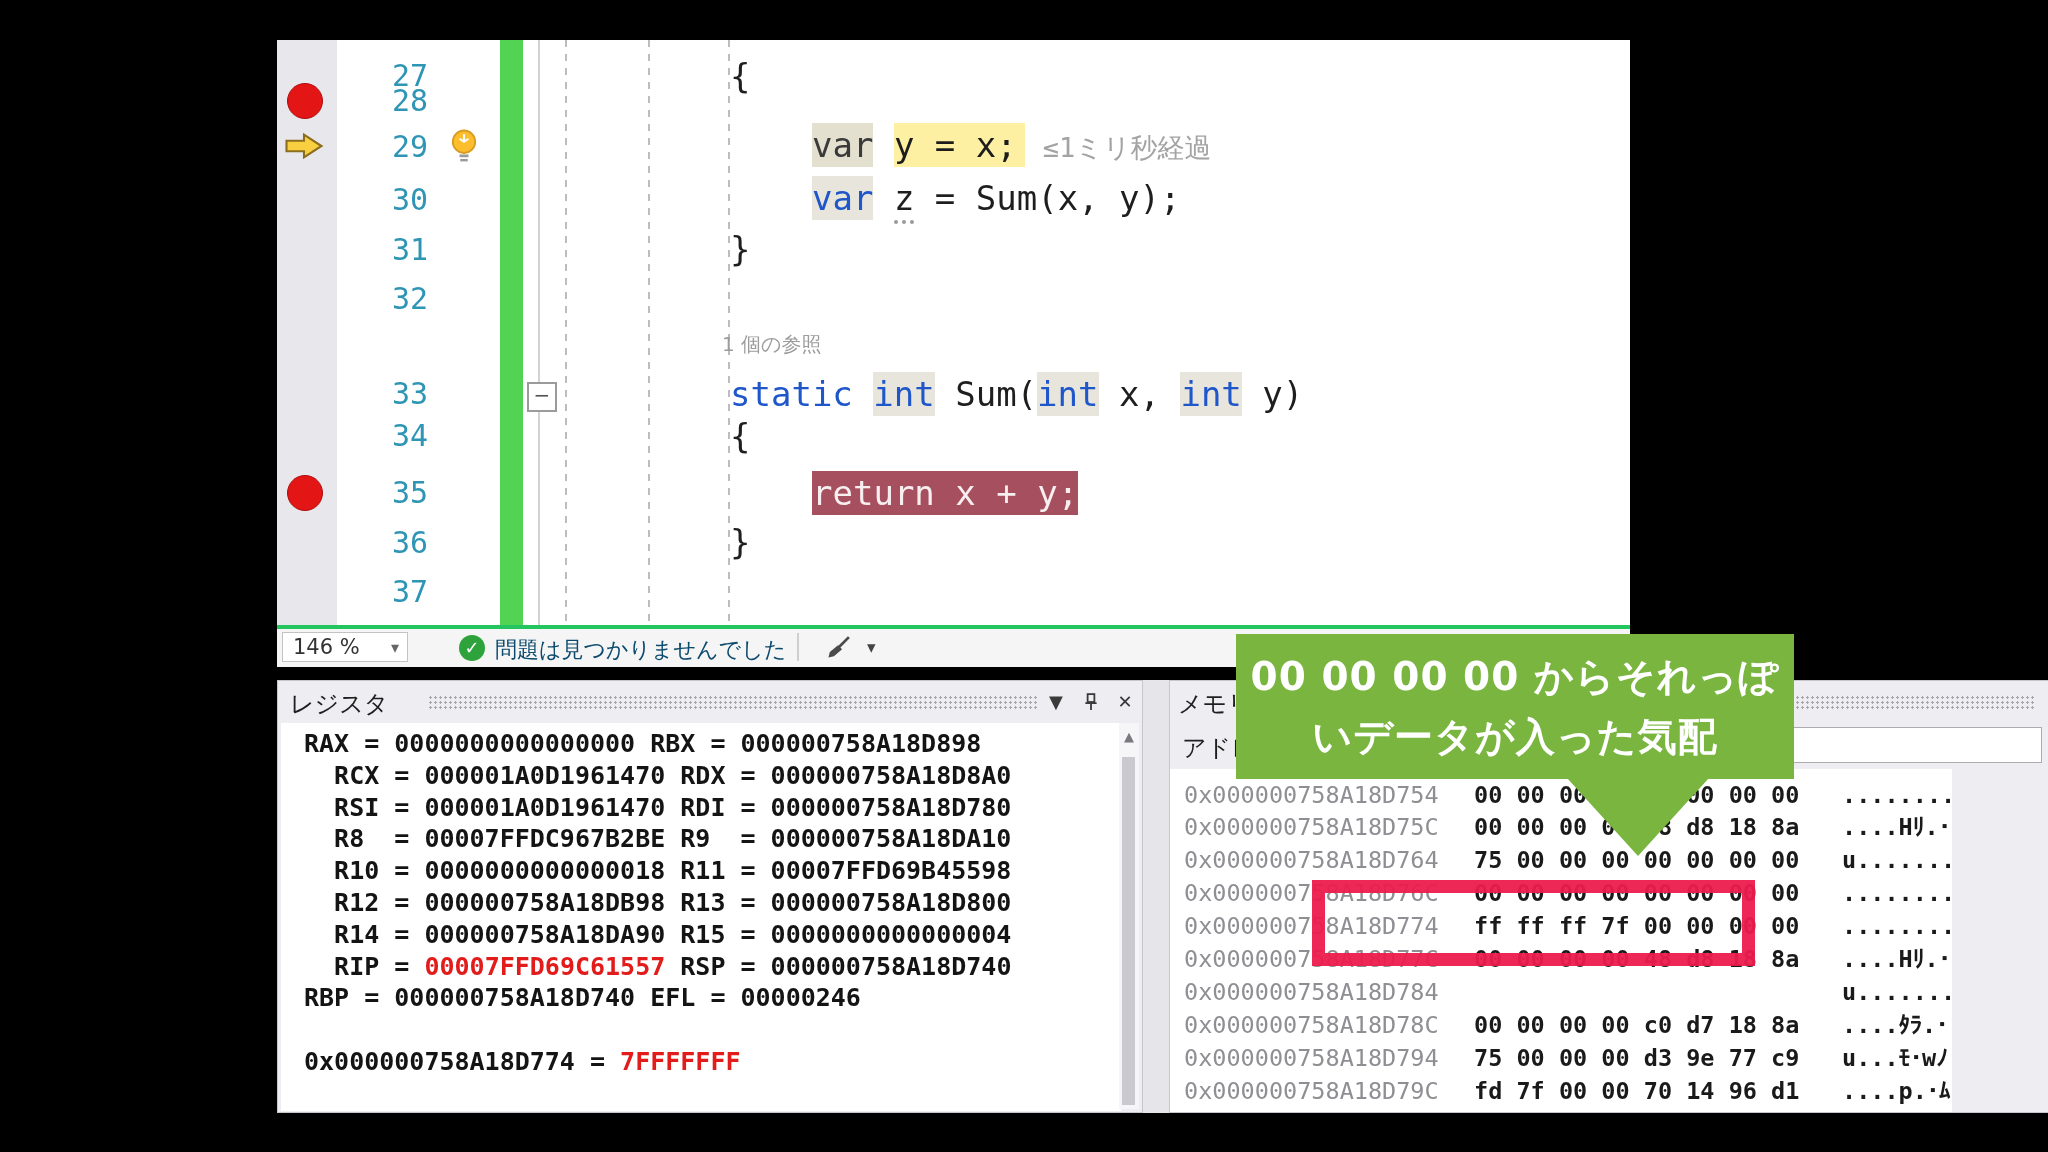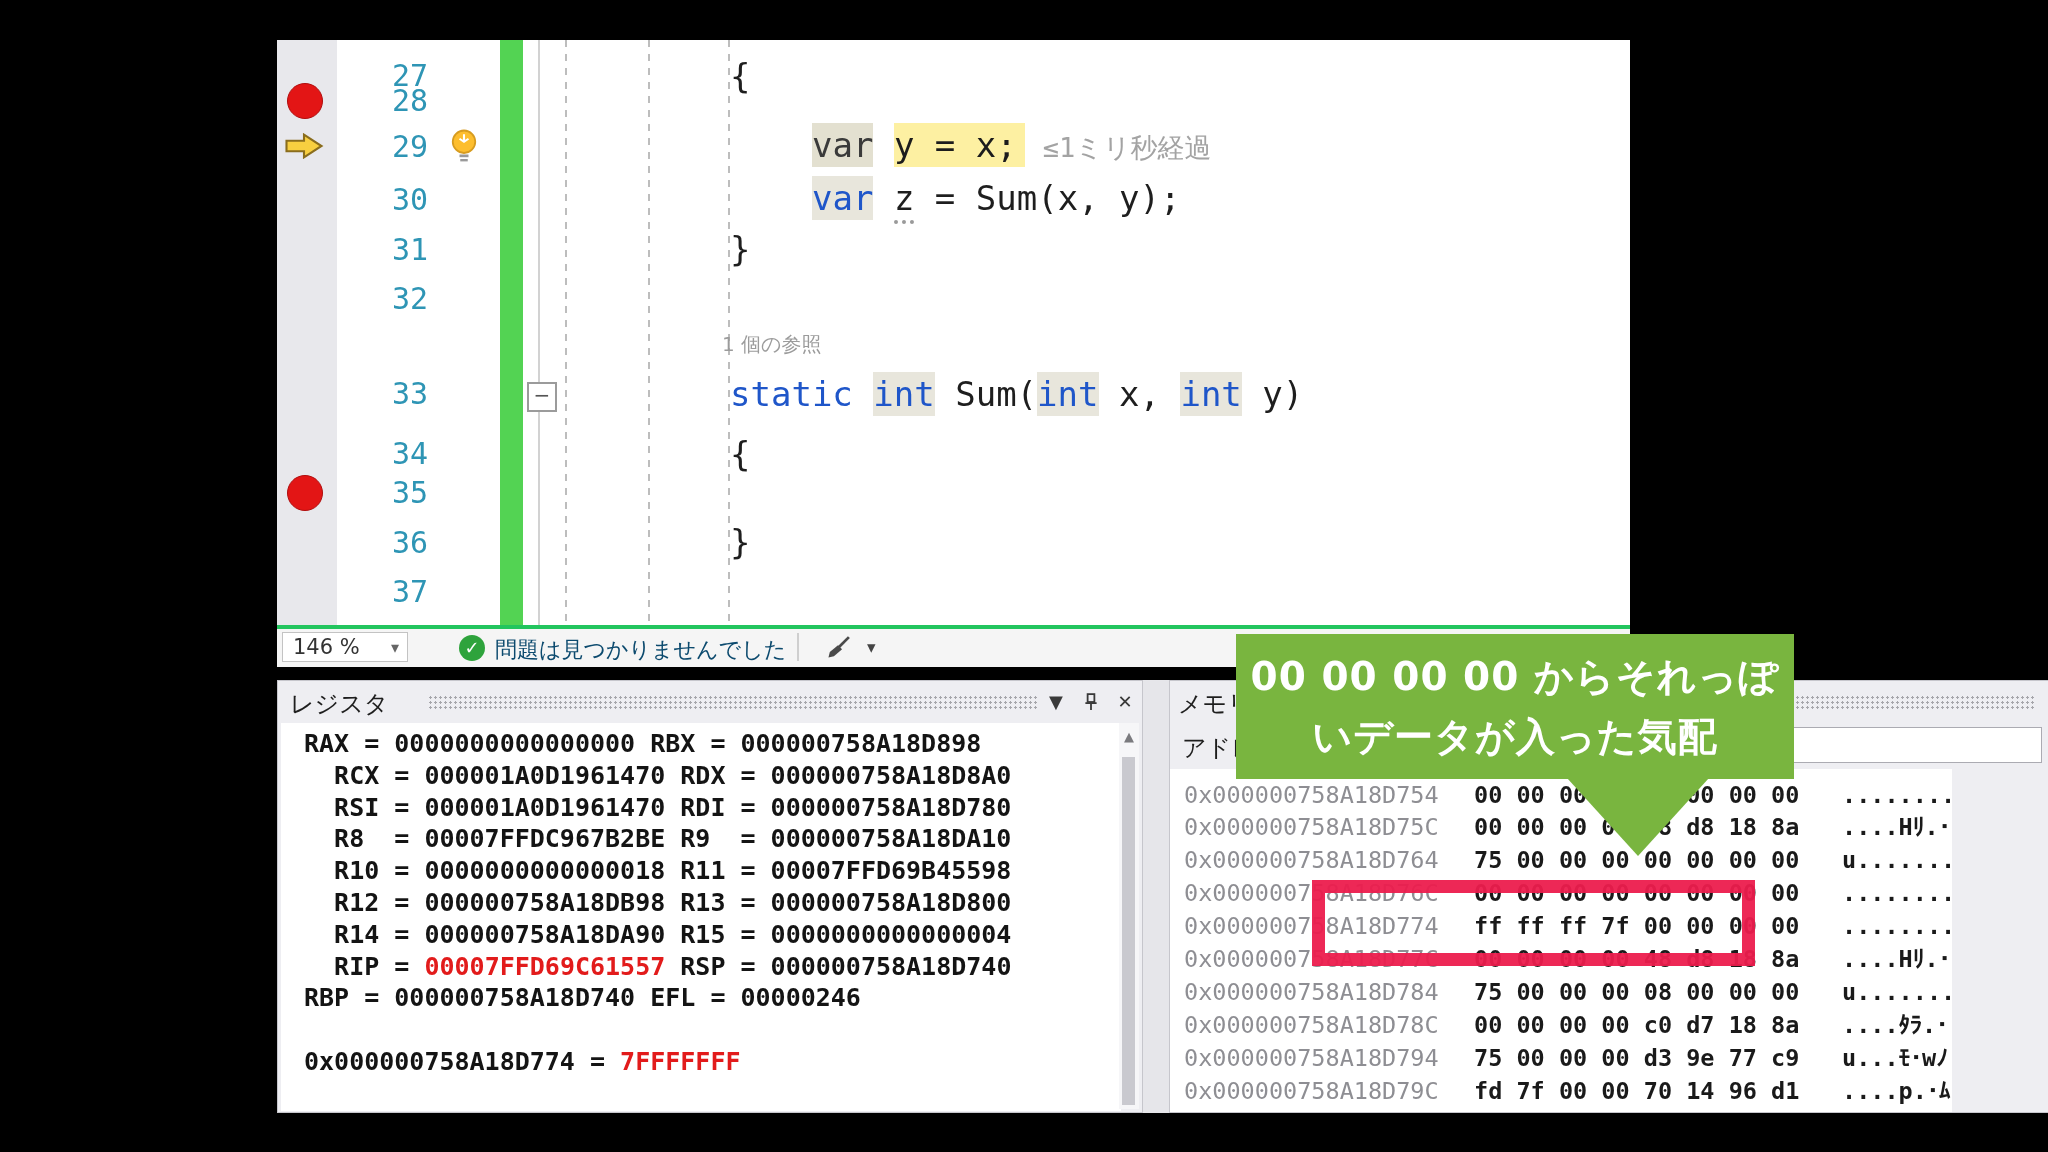--- a/index.html
+++ b/index.html
@@ -101,22 +101,22 @@
               <circle cx="10" cy="9" r="7.5" fill="#fdbe2e" stroke="#d79c20" stroke-width="1.2"></circle>
               <path d="M10 4 v5 M7 7 l3 2 3 -2" stroke="#fff" stroke-width="1.4" fill="none"></path>
               <rect x="7" y="17.5" width="6" height="1.8" fill="#9a9a9a"></rect>
               <rect x="7.5" y="20.5" width="5" height="1.6" fill="#9a9a9a"></rect>
             </svg></div><div class="code-text" style="left: 535px;"><span class="tk-refbox">var</span><span class="tk-plain"> </span><span class="tk-cur">y = x;</span><span class="perf-tip">≤1ミリ秒経過</span></div></div>
         <div class="code-line" style="top: 135.2px;"><div class="line-num">30</div><div class="code-text" style="left: 535px;"><span class="tk-kwbox">var</span><span class="tk-plain"> </span><span class="tk-ident">z</span><span class="tk-plain"> = Sum(x, y);</span></div></div>
         <div class="code-line" style="top: 184.6px;"><div class="line-num">31</div><div class="code-text" style="left: 453px;"><span class="tk-plain">}</span></div></div>
         <div class="code-line" style="top: 234px;"><div class="line-num">32</div><div class="code-text" style="left: 453px;"></div></div>
         <div class="codelens" style="top: 291.4px;">1 個の参照</div>
         <div class="code-line" style="top: 329.4px;"><div class="line-num">33</div><div class="code-text" style="left: 453px;"><span class="tk-kw">static </span><span class="tk-kwbox">int</span><span class="tk-plain"> </span><span class="tk-plain">Sum(</span><span class="tk-kwbox">int</span><span class="tk-plain"> x, </span><span class="tk-kwbox">int</span><span class="tk-plain"> y)</span></div></div>
-        <div class="code-line" style="top: 389px;"><div class="line-num">34</div><div class="code-text" style="left: 453px;"><span class="tk-plain">{</span></div></div>
-        <div class="code-line" style="top: 428.2px;"><div class="bp-dot" style="top: 7px;"></div><div class="line-num">35</div></div>
+        <div class="code-line" style="top: 371px;"><div class="line-num">34</div><div class="code-text" style="left: 453px;"><span class="tk-plain">{</span></div></div>
+        <div class="code-line" style="top: 428.2px;"><div class="bp-dot" style="top: 7px;"></div><div class="line-num">35</div><div class="code-text" style="left: 535px;"><span class="tk-bp">return x + y;</span></div></div>
         <div class="code-line" style="top: 477.6px;"><div class="line-num">36</div><div class="code-text" style="left: 453px;"><span class="tk-plain">}</span></div></div>
         <div class="code-line" style="top: 527px;"><div class="line-num">37</div><div class="code-text" style="left: 453px;"></div></div>
       </div>
     <div class="collapse-box">−</div>
   </div>
 
   <div id="statusbar">
     <div class="zoom-combo">
       <span>146 %</span>
       <span class="caret">▾</span>
@@ -167,21 +167,21 @@
       <span class="lbl">アドレス</span>
       <input id="addr-input" type="text" value="" style="">
     </div>
     <div id="mem-content">
         <div class="mem-row" style="top: 10.5px;"><span class="addr">0x000000758A18D754</span><span class="hex">00 00 00 00 00 00 00 00</span><span class="ascii">........</span></div>
         <div class="mem-row" style="top: 43.4px;"><span class="addr">0x000000758A18D75C</span><span class="hex">00 00 00 00 48 d8 18 8a</span><span class="ascii">....Hﾘ.･</span></div>
         <div class="mem-row" style="top: 76.3px;"><span class="addr">0x000000758A18D764</span><span class="hex">75 00 00 00 00 00 00 00</span><span class="ascii">u.......</span></div>
         <div class="mem-row" style="top: 109.2px;"><span class="addr">0x000000758A18D76C</span><span class="hex">00 00 00 00 00 00 00 00</span><span class="ascii">........</span></div>
         <div class="mem-row" style="top: 142.1px;"><span class="addr">0x000000758A18D774</span><span class="hex">ff ff ff 7f 00 00 00 00</span><span class="ascii">........</span></div>
         <div class="mem-row" style="top: 175px;"><span class="addr">0x000000758A18D77C</span><span class="hex">00 00 00 00 48 d8 18 8a</span><span class="ascii">....Hﾘ.･</span></div>
-        <div class="mem-row" style="top: 207.9px;"><span class="addr">0x000000758A18D784</span><span class="hex">75 00 00 00 08 00 00 00</span><span class="ascii">u.......</span></div>
+        <div class="mem-row" style="top: 207.9px;"><span class="addr">0x000000758A18D784</span><span class="ascii">u.......</span></div>
         <div class="mem-row" style="top: 240.8px;"><span class="addr">0x000000758A18D78C</span><span class="hex">00 00 00 00 c0 d7 18 8a</span><span class="ascii">....ﾀﾗ.･</span></div>
         <div class="mem-row" style="top: 273.7px;"><span class="addr">0x000000758A18D794</span><span class="hex">75 00 00 00 d3 9e 77 c9</span><span class="ascii">u...ﾓ･wﾉ</span></div>
         <div class="mem-row" style="top: 306.6px;"><span class="addr">0x000000758A18D79C</span><span class="hex">fd 7f 00 00 70 14 96 d1</span><span class="ascii">....p.･ﾑ</span></div>
         <div class="mem-row" style="top: 339.5px;"><span class="addr">0x000000758A18D7A4</span><span class="hex">00 00 00 00 00 00 00 00</span><span class="ascii">........</span></div>
       </div>
   </div>
 
   <div id="redbox"></div>
   <div id="callout">
     <div>00 00 00 00 からそれっぽ</div>

